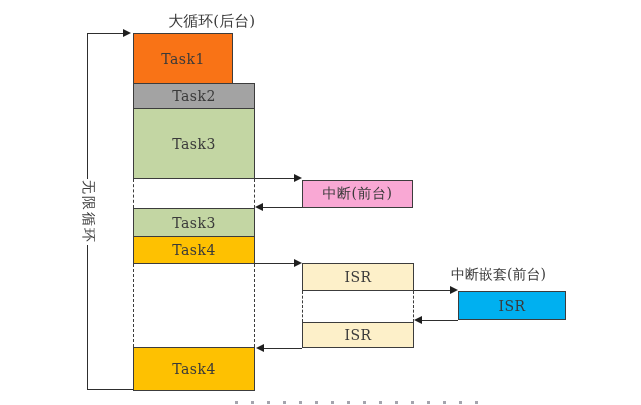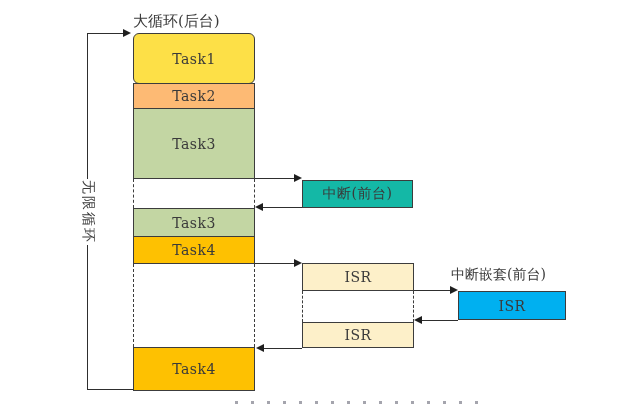--- a/index.html
+++ b/index.html
@@ -29,41 +29,41 @@
   .caption-frag{
     position:absolute;height:3px;opacity:.55;
     background:repeating-linear-gradient(90deg,#5a5a6a 0 3px,transparent 3px 16px);
   }
 </style>
 </head>
 <body>
 
 <div class="stage">
 
-  <div class="lbl" style="left:133px;top:12px;width:122px;text-align:left;font-size:15px;">大循环(后台)</div>
+  <div class="lbl" style="left:133px;top:12px;width:122px;text-align:right;font-size:15px;">大循环(后台)</div>
 
   <div class="vline" style="left:87px;top:33px;height:357px;"></div>
   <div class="hline" style="left:87px;top:33px;width:38px;"></div>
   <div class="head-r" style="left:123px;top:29px;"></div>
   <div class="hline" style="left:87px;top:389px;width:46px;"></div>
   <div class="rot-label" style="left:88px;top:212px;">无限循环</div>
 
-  <div class="box" style="left: 133px; top: 33px; width: 122px; height: 51px; background-color: #fde047; border-radius: 6px;">Task1</div>
-  <div class="box" style="left: 133px; top: 83px; width: 122px; height: 26px; background-color: #fdba74;">Task2</div>
+  <div class="box" style="left: 133px; top: 33px; width: 100px; height: 51px; background-color: #f97316;">Task1</div>
+  <div class="box" style="left: 133px; top: 83px; width: 122px; height: 26px; background-color: #a3a3a3;">Task2</div>
   <div class="box" style="left: 133px; top: 108px; width: 122px; height: 71px; background-color: rgb(195, 214, 163);">Task3</div>
   <div class="box" style="left: 133px; top: 208px; width: 122px; height: 29px; background-color: rgb(195, 214, 163);">Task3</div>
   <div class="box" style="left: 133px; top: 236px; width: 122px; height: 28px; background-color: rgb(254, 193, 1);">Task4</div>
   <div class="box" style="left: 133px; top: 347px; width: 122px; height: 44px; background-color: rgb(254, 193, 1);">Task4</div>
 
   <div class="vdash" style="left:133px;top:179px;height:29px;"></div>
   <div class="vdash" style="left:254px;top:179px;height:29px;"></div>
   <div class="vdash" style="left:133px;top:264px;height:83px;"></div>
   <div class="vdash" style="left:254px;top:264px;height:83px;"></div>
 
-  <div class="box" style="left: 302px; top: 180px; width: 111px; height: 28px; background-color: #14b8a6;">中断(前台)</div>
+  <div class="box" style="left: 302px; top: 180px; width: 111px; height: 28px; background-color: #f9a8d4;">中断(前台)</div>
 
   <div class="hline" style="left:255px;top:178px;width:41px;"></div>
   <div class="head-r" style="left:294px;top:174px;"></div>
 
   <div class="hline" style="left:260px;top:207px;width:42px;"></div>
   <div class="head-l" style="left:255px;top:203px;"></div>
 
   <div class="box" style="left: 302px; top: 263px; width: 112px; height: 28px; background-color: rgb(253, 240, 201);">ISR</div>
 
   <div class="box" style="left: 302px; top: 322px; width: 112px; height: 26px; background-color: rgb(253, 240, 201);">ISR</div>

